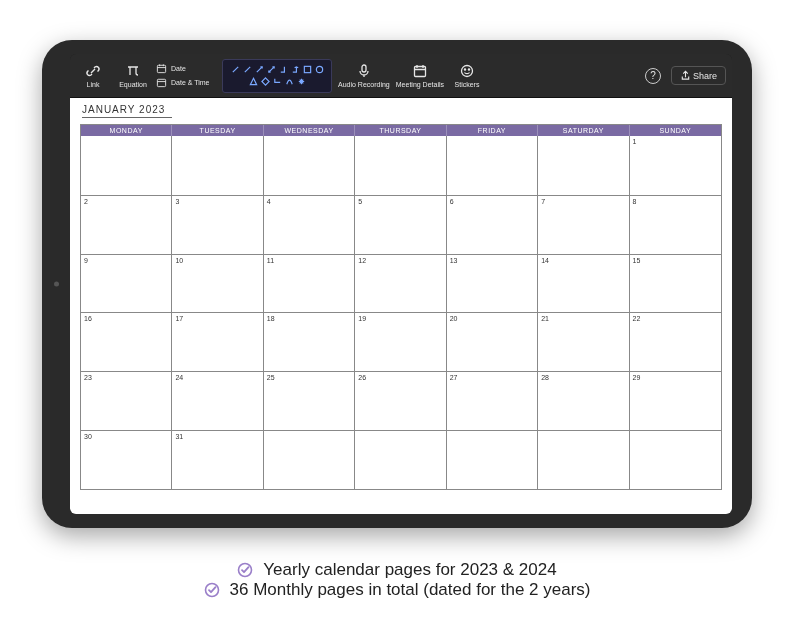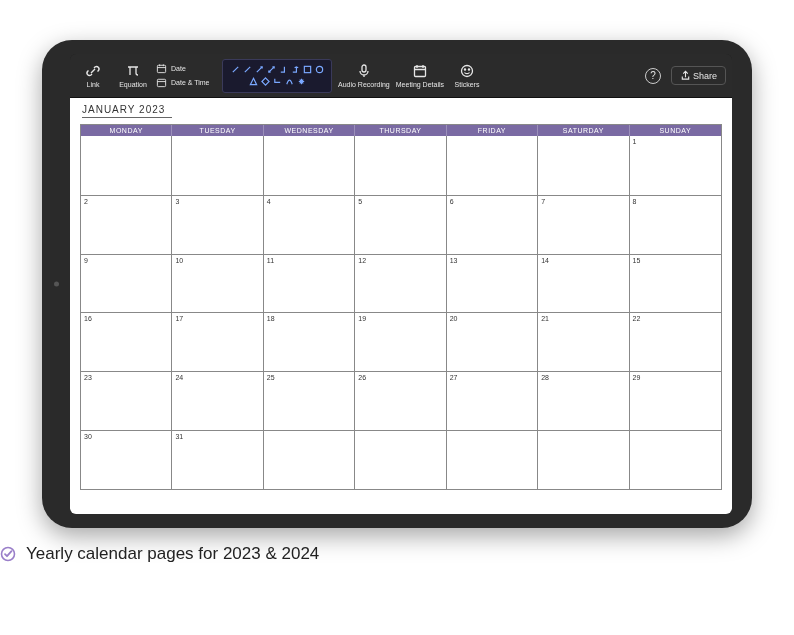--- a/index.html
+++ b/index.html
@@ -130,23 +130,23 @@
     border-top:1px solid #888;
     position:relative;
     font-size:7px;
     color:#333;
   }
   .cell:nth-child(7n){border-right:none;}
   .cell:nth-child(-n+7){border-top:none;}
   .dn { position:absolute; top:2px; left:3px; }
   .features {
     position:absolute;
-    top: 544px;
+    top: 560px;
     left: 0; right:0;
-    display:flex; flex-direction:row; align-items:center; gap:0;
+    display:flex; flex-direction:column; align-items:center; gap:0;
   }
   .feat { display:flex; align-items:center; gap:10px; font-size:17px; color:#222; }
   .chk { width:16px; height:16px; flex-shrink:0; }
 </style>
 </head>
 <body>
 
 <div class="tablet">
   <div class="camera"></div>
   <div class="screen">
@@ -400,13 +400,20 @@
 </div>
 
 <div class="features">
   <div class="feat">
     <svg class="chk" viewBox="0 0 16 16" fill="none">
       <circle cx="8" cy="8" r="6.5" stroke="#9a7fc9" stroke-width="1.6"></circle>
       <path d="M5 8.2l2 2 4.5-5" stroke="#9a7fc9" stroke-width="1.8" stroke-linecap="round" stroke-linejoin="round"></path>
     </svg>
     <span>Yearly calendar pages for 2023 &amp; 2024</span>
   </div>
+  <div class="feat">
+    <svg class="chk" viewBox="0 0 16 16" fill="none">
+      <circle cx="8" cy="8" r="6.5" stroke="#9a7fc9" stroke-width="1.6"></circle>
+      <path d="M5 8.2l2 2 4.5-5" stroke="#9a7fc9" stroke-width="1.8" stroke-linecap="round" stroke-linejoin="round"></path>
+    </svg>
+    <span>36 Monthly pages in total (dated for the 2 years)</span>
+  </div>
 </div>
 
 </body></html>

